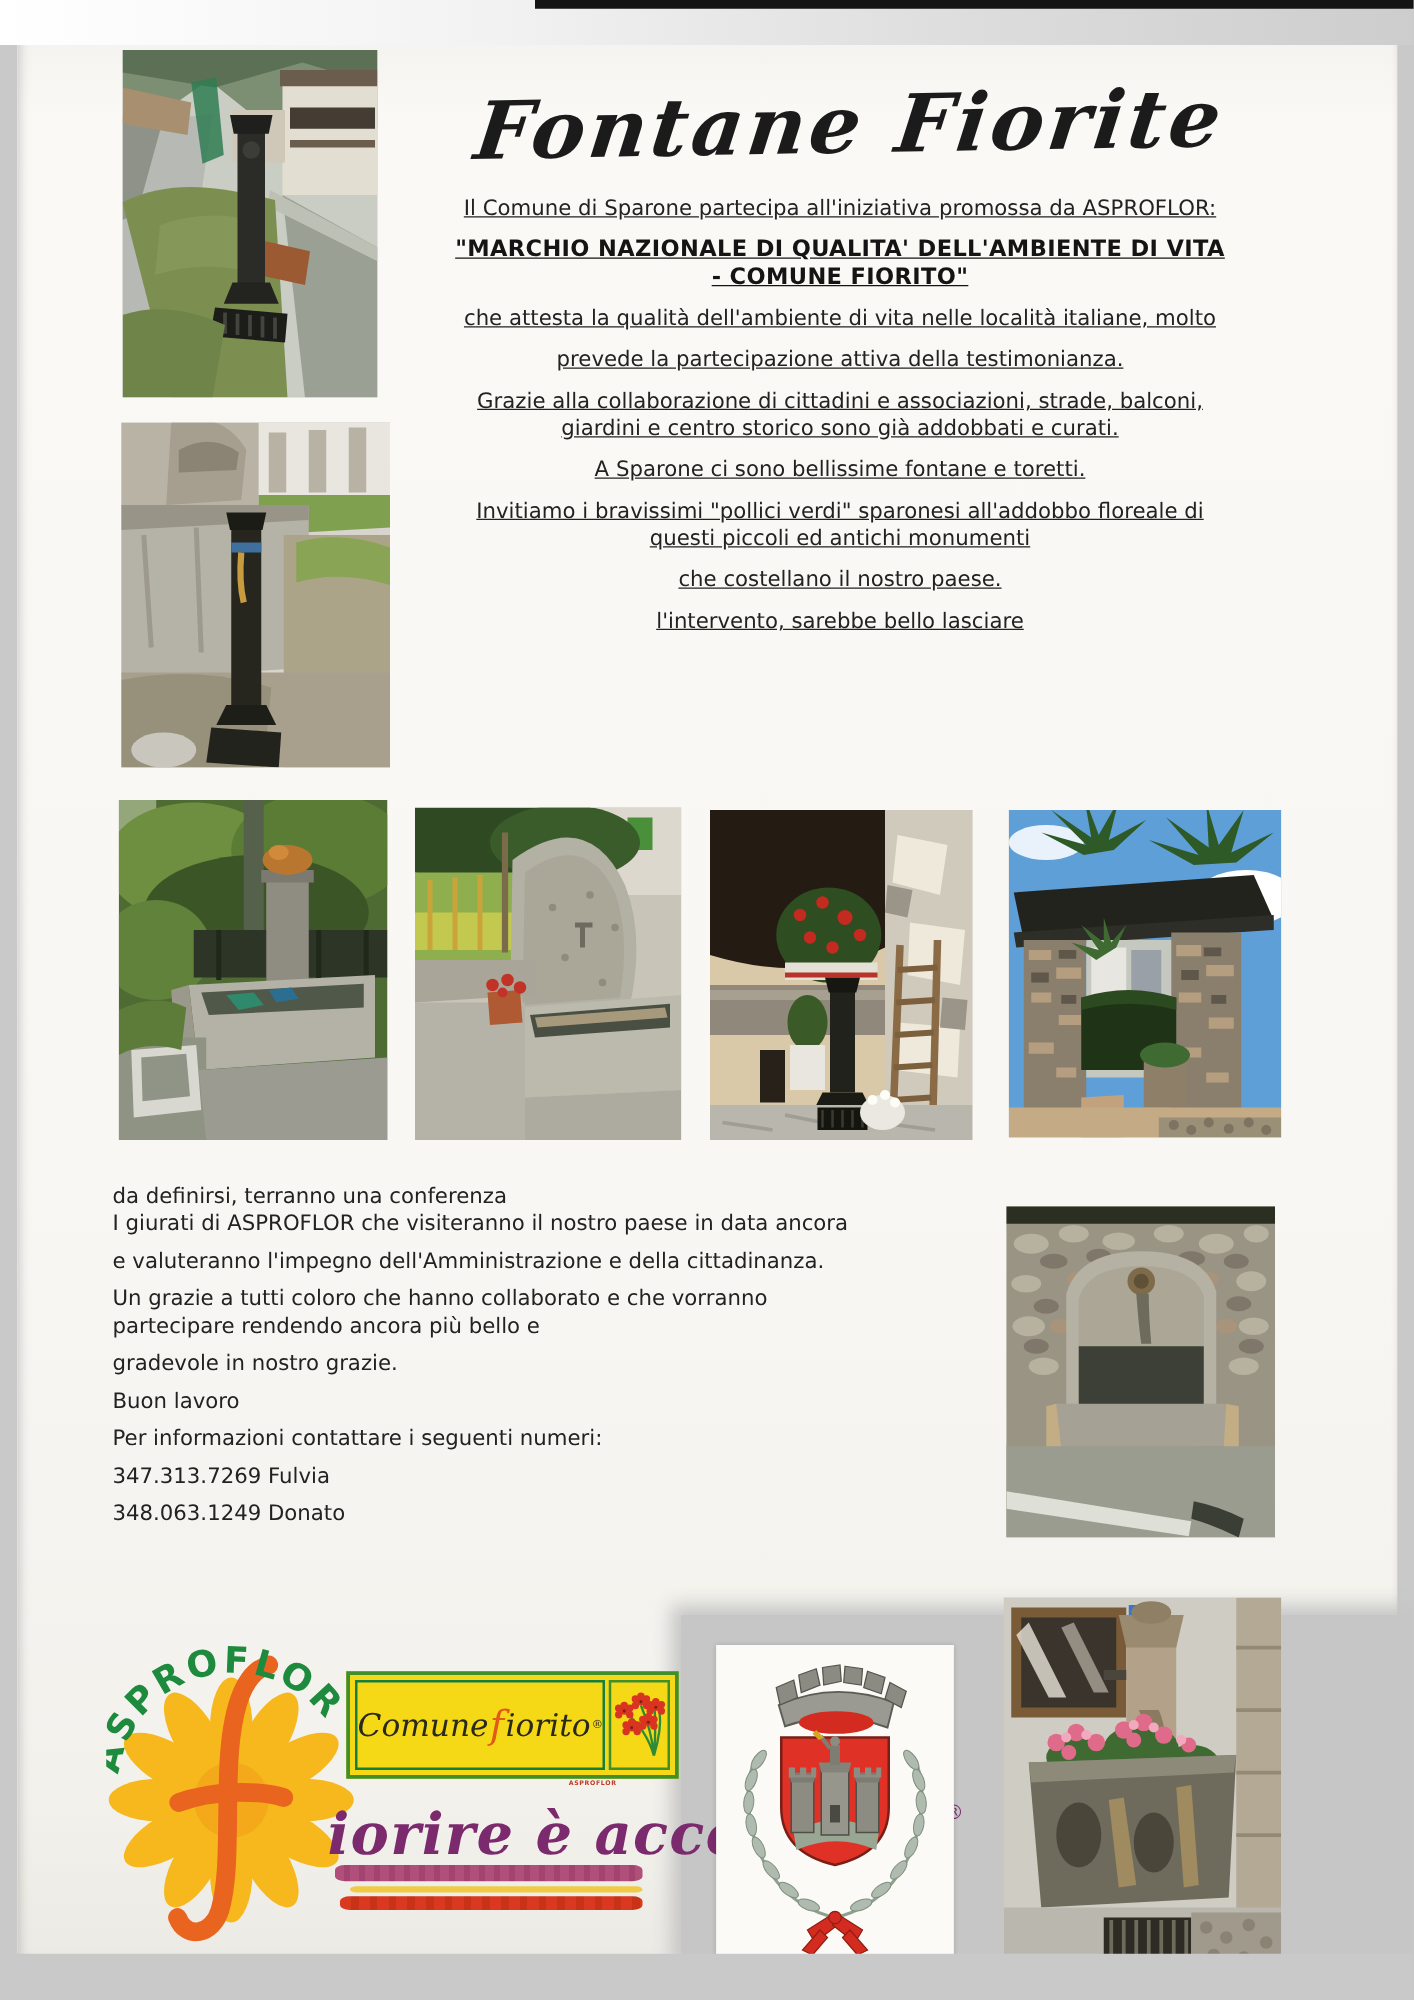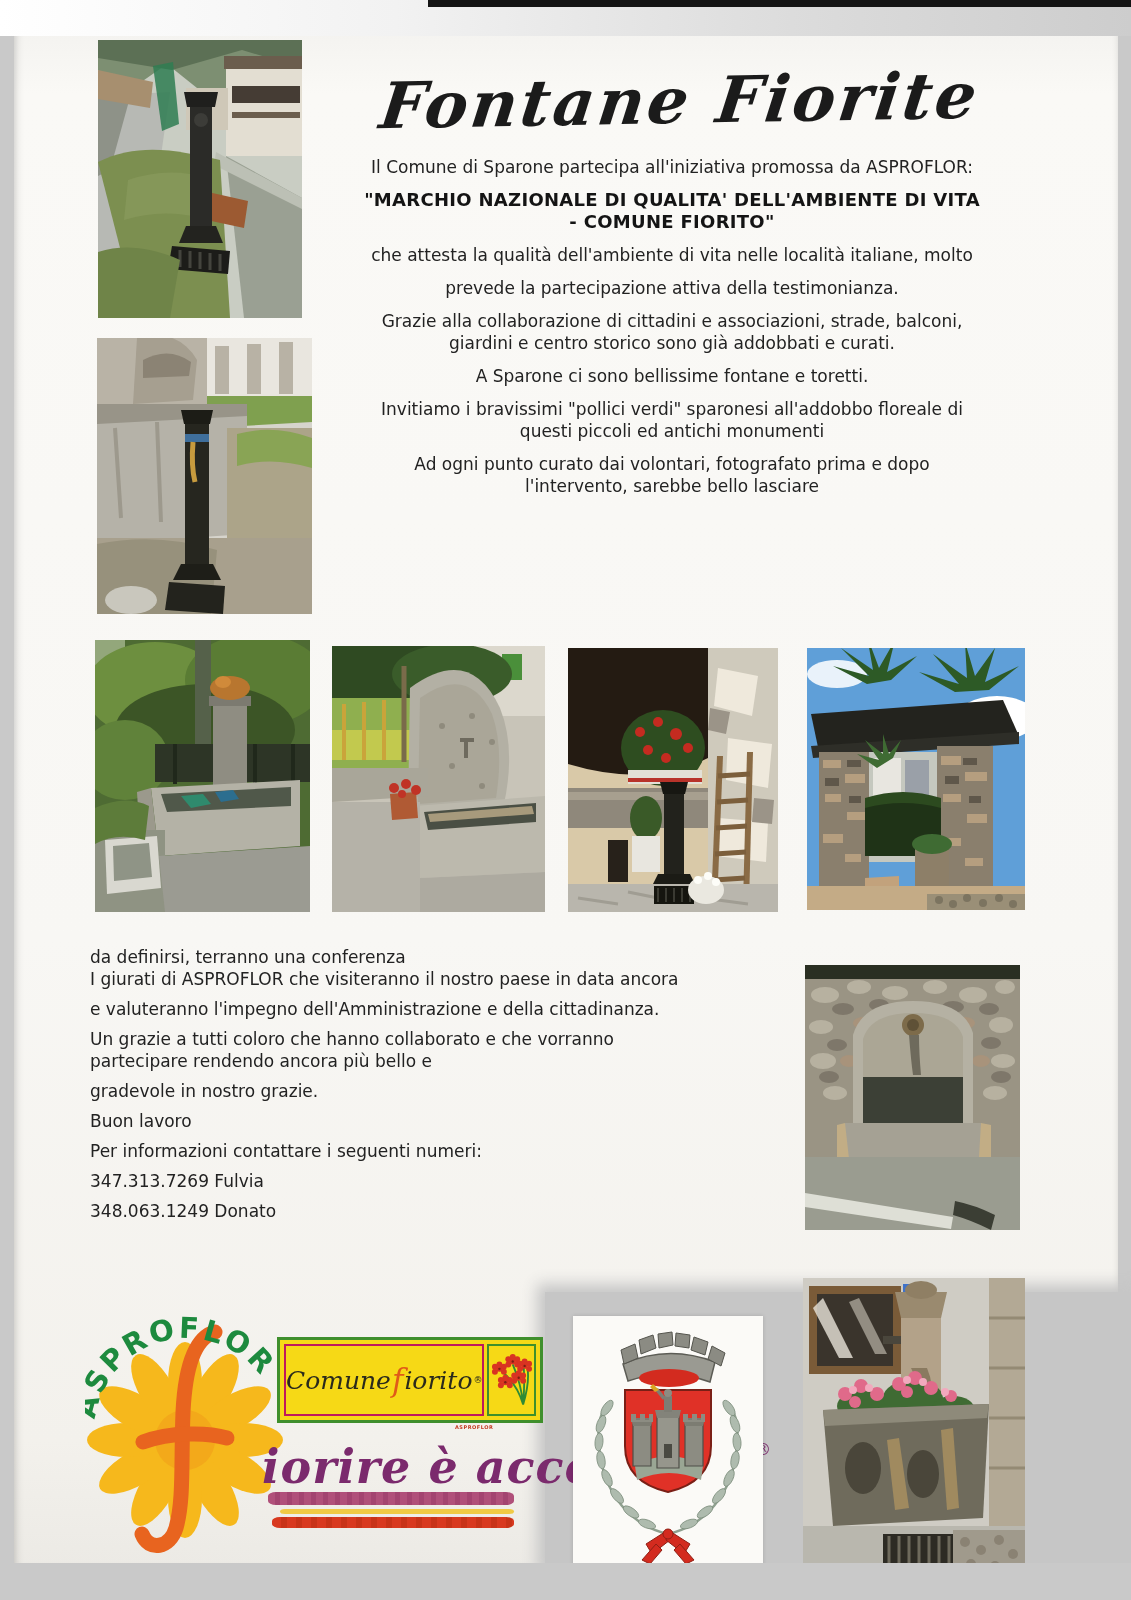--- a/index.html
+++ b/index.html
@@ -33,38 +33,38 @@
     font-family:"DejaVu Serif",serif;font-style:italic;font-weight:700;
     font-size:64px;color:#1b1b1b;letter-spacing:3px;
     transform:skewX(-8deg) rotate(-1deg);white-space:nowrap;
   }
   .main-text{
     position:absolute;left:322px;top:156px;width:700px;text-align:center;
     font-size:17px;line-height:22px;color:#222;
   }
   .main-text p{margin:0 0 11px 0;}
   .main-text p.bold{font-weight:700;font-size:18px;color:#141414;letter-spacing:.3px;}
-  .main-text .ln{display:block;white-space:nowrap;}
+  .main-text .ln{display:block;white-space:nowrap;text-decoration:underline;}
 
   .lower-text{
     position:absolute;left:90px;top:946px;width:690px;text-align:left;
     font-size:17px;line-height:22px;color:#222;
   }
   .lower-text p{margin:0 0 8px 0;}
   .lower-text .ln{display:block;white-space:nowrap;}
 
   
   .asproflor-logo{position:absolute;left:85px;top:1300px;width:212px;height:262px;}
   .cf-box{
     position:absolute;left:277px;top:1337px;width:266px;height:86px;
     background:#f6d916;border:3px solid #3f8f2c;box-sizing:border-box;
     display:flex;padding:4px;gap:3px;
   }
   .cf-cell-text{
-    flex:1;border:2px solid #be185d;display:flex;align-items:center;
+    flex:1;border:2px solid #15803d;display:flex;align-items:center;
     font-family:"DejaVu Serif",serif;font-style:italic;color:#2a2a1c;font-size:25px;white-space:nowrap;
   }
   .cf-cell-text .f-orange{color:#e05a18;font-size:31px;margin:0 1px;}
   .cf-cell-text sup{font-size:9px;margin-left:1px;}
   .cf-cell-flowers{width:64px;border:2px solid #3f8f2c;background:#f6d916;}
   .cf-small{
     position:absolute;left:455px;top:1424px;font-size:5px;color:#c23a20;font-weight:700;letter-spacing:.5px;
   }
   .slogan{
     position:absolute;left:262px;top:1440px;width:300px;
@@ -476,21 +476,23 @@
       <span class="ln">giardini e centro storico sono già addobbati e curati.</span>
     </p>
   <p>
       <span class="ln">A Sparone ci sono bellissime fontane e toretti.</span>
     </p>
   <p>
       <span class="ln">Invitiamo i bravissimi "pollici verdi" sparonesi all'addobbo floreale di</span>
       <span class="ln">questi piccoli ed antichi monumenti</span>
     </p>
   <p>
-      <span class="ln">Ad ogni punto curato dai volontari, fotografato prima e dopo</span>
+      <span class="ln">che costellano il nostro paese.</span>
+    </p>
+  <p>
       <span class="ln">l'intervento, sarebbe bello lasciare</span>
     </p>
 </div>
 
 <div class="lower-text">
   <p>
       <span class="ln">da definirsi, terranno una conferenza</span>
       <span class="ln">I giurati di ASPROFLOR che visiteranno il nostro paese in data ancora</span>
     </p>
   <p>

